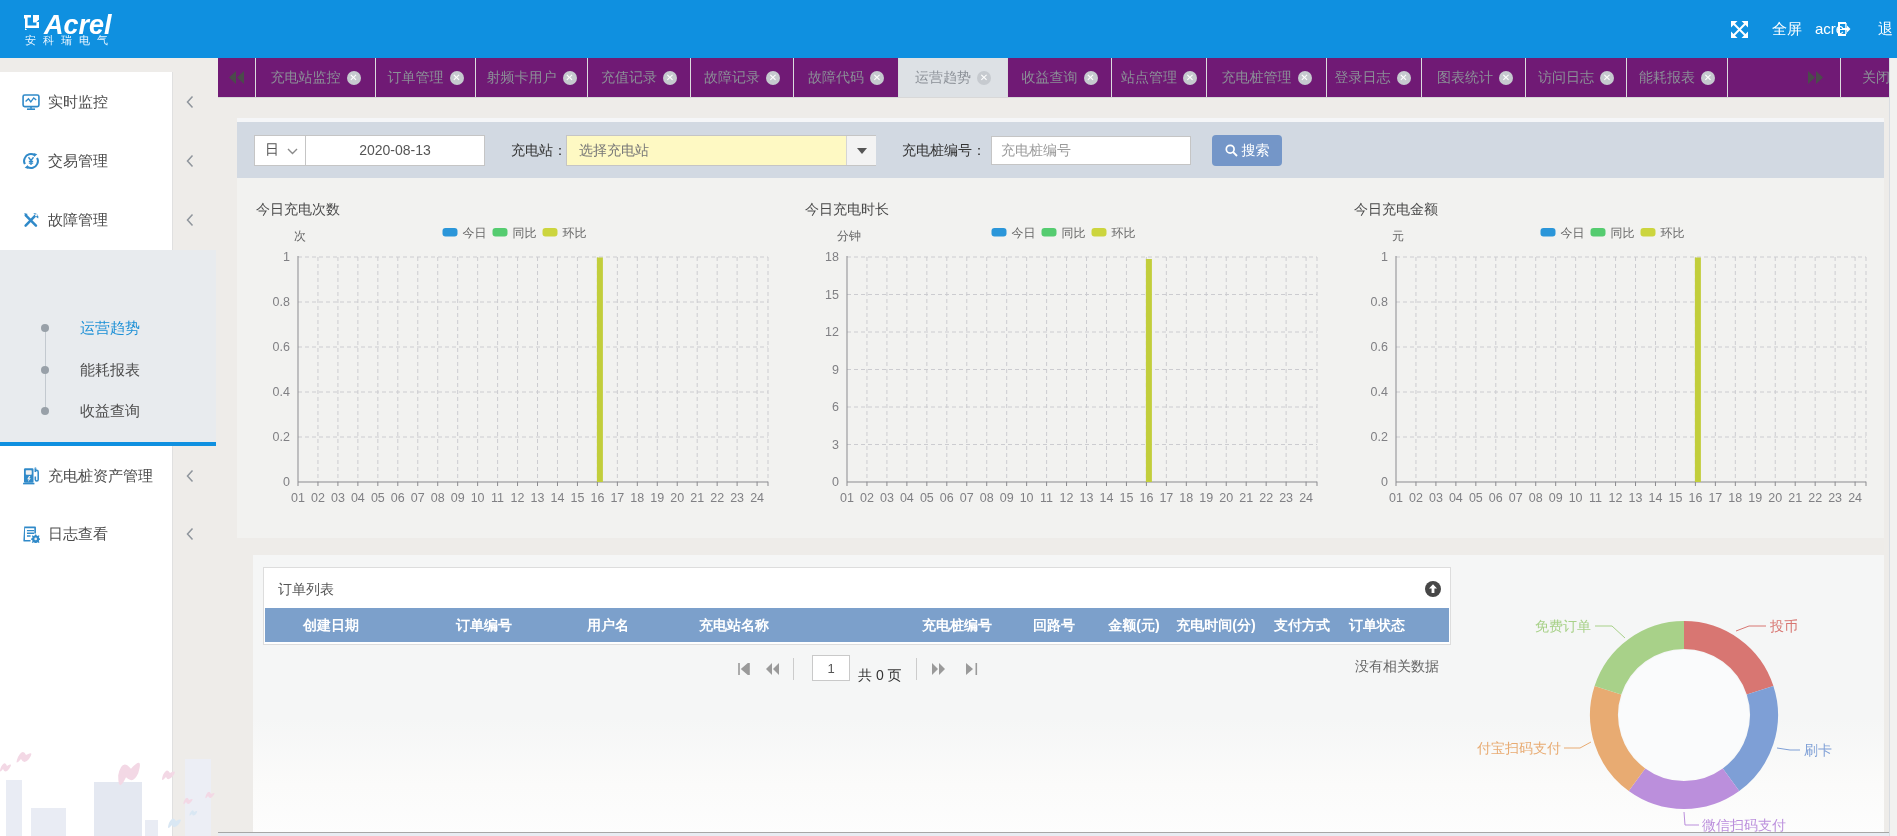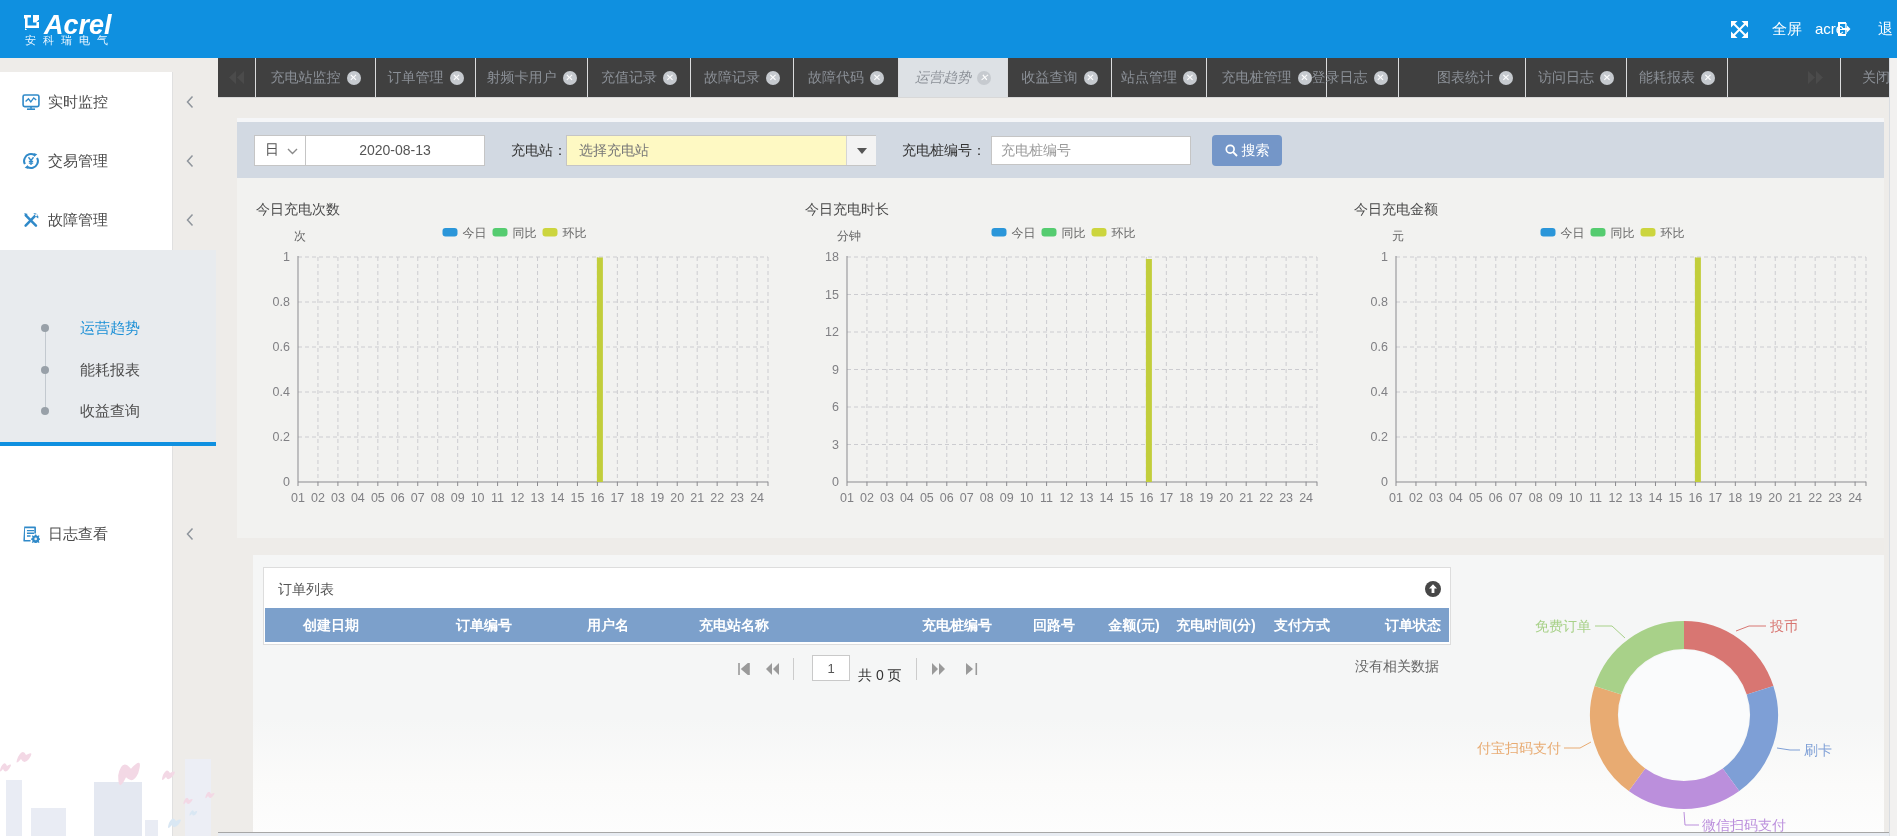--- a/index.html
+++ b/index.html
@@ -18,24 +18,24 @@
 .mitem .txt { position:absolute; left:48px; top:50%; transform:translateY(-50%); font-size:15px; color:#4c4c4c; }
 .mitem .chev { position:absolute; right:22px; top:50%; transform:translateY(-50%); color:#9a9a9a; font-size:12px; }
 .micon { position:absolute; left:22px; top:50%; transform:translateY(-50%); width:18px; height:18px; }
 #group { position:absolute; left:0; top:178px; width:216px; height:194px; background:#e8ebee; }
 .sub { position:absolute; left:0; width:216px; height:42px; }
 .sub .dot { position:absolute; left:41px; top:50%; margin-top:-4px; width:8px; height:8px; border-radius:50%; background:#98a0a8; }
 .sub .txt { position:absolute; left:80px; top:50%; transform:translateY(-50%); font-size:15px; color:#4c4c4c; }
 #subline { position:absolute; left:44.5px; top:256px; width:1px; height:83px; background:#c3c9cf; }
 #bluebar { position:absolute; left:0; top:370px; width:216px; height:4px; background:#0f90e0; }
 
-#tabbar { position:absolute; left:218px; top:58px; width:1679px; height:40px; background:#404040; border-bottom:1px solid #d8d8d8; }
+#tabbar { position:absolute; left:218px; top:58px; width:1679px; height:40px; background:#701a75; border-bottom:1px solid #d8d8d8; }
 .tab { position:absolute; top:0; height:39px; border-right:1px solid #dbdcde; color:#8b9097; font-size:14px; text-align:center; line-height:39px; white-space:nowrap; }
 .tab .x { display:inline-block; width:14px; height:14px; border-radius:50%; background:#c6cacf; color:#fff; font-size:10px; line-height:14px; vertical-align:1px; margin-left:6px; text-align:center; }
-.tab.active { background:#dde1e5;font-style:italic; }
+.tab.active { background:#dde1e5; }
 
 #panel1 { position:absolute; left:237px; top:118px; width:1647px; height:420px; background:#f2f2f0; }
 #filterbar { position:absolute; left:0; top:4px; width:1647px; height:56px; background:#d2d9e2; }
 .fi-label { position:absolute; top:0; height:56px; line-height:56px; font-size:14px; color:#333; }
 #panel2 { position:absolute; left:253px; top:555px; width:1631px; height:281px; background:linear-gradient(180deg,#f5f6f6 0%,#f5f6f6 58%,#fbfbfa 82%,#fdfdfd 100%); }
 #obox { position:absolute; left:10px; top:12px; width:1188px; height:78px; background:#fff; border:1px solid #ddd; }
 #ohead { position:absolute; left:1px; top:40px; width:1184px; height:34px; background:#7ca0cb; }
 .th { position:absolute; top:0; height:34px; line-height:34px; color:#fff; font-size:14px; font-weight:bold; transform:translateX(-50%); white-space:nowrap; }
 #bottomline { position:absolute; left:218px; top:832px; width:1679px; height:1px; background:#a6a6a6; }
 #bottomstrip { position:absolute; left:218px; top:833px; width:1679px; height:3px; background:#e8ecf2; }
@@ -123,20 +123,35 @@
     </div>
   <div class="sub" style="top:277px">
       <div class="dot"></div>
       <div class="txt">能耗报表</div>
     </div>
   <div class="sub" style="top:318px">
       <div class="dot"></div>
       <div class="txt">收益查询</div>
     </div>
   <div id="bluebar"></div>
+  <div class="mitem" id="mi5" style="top:375px">
+    <svg class="micon" viewBox="0 0 20 20">
+        <rect x="2.2" y="1.5" width="10.6" height="16" rx="1.2" fill="#308ac9"></rect>
+        <rect x="1.2" y="17.5" width="12.6" height="1.8" fill="#308ac9"></rect>
+        <rect x="4.2" y="3.5" width="6.6" height="5" rx="0.8" fill="#f2f1f1"></rect>
+        <path d="M7.8 10 l-2 3.6 h1.6 l-0.8 3 l3.2 -4.2 h-1.7 l1.2 -2.4 Z" fill="#f2f1f1"></path>
+        <path d="M14.8 10.5 v3.5 a1.6 1.6 0 0 0 3.2 0 v-8.5 a1.8 1.8 0 0 0 -1.8 -1.8 l-1.2 0" fill="none" stroke="#308ac9" stroke-width="1.7"></path>
+        <path d="M13.6 2 h2.6 l-0.6 -1.4 h-1.4 Z" fill="#308ac9"></path>
+        <rect x="13.9" y="2.2" width="2" height="3.4" fill="#308ac9"></rect>
+      </svg>
+    <div class="txt">充电桩资产管理</div>
+      <svg class="chev" width="8" height="13" viewBox="0 0 8 13" style="width:8px;height:13px">
+        <path d="M6.5 1 L1.5 6.5 L6.5 12" fill="none" stroke="#8f959c" stroke-width="1.5"></path>
+      </svg>
+  </div>
   <div class="mitem" id="mi6" style="top:433px">
     <svg class="micon" viewBox="0 0 20 20">
         <path d="M2.5 1.8 h12 a1 1 0 0 1 1 1 v6.7 h-1.8 v-5.9 h-10.4 v13 h6.2 v1.8 h-7 a1 1 0 0 1 -1 -1 Z" fill="#308ac9"></path>
         <path d="M5.5 6.2 h8 M5.5 9.2 h8 M5.5 12.2 h4" stroke="#308ac9" stroke-width="1.5" fill="none"></path>
         <path d="M14.6 10.6 l1.2 0 l0.5 1.2 l1.3 0.4 l1 -0.8 l0.9 0.9 l-0.8 1 l0.4 1.3 l1.2 0.5 l0 1.2 l-1.2 0.5 l-0.4 1.3 l0.8 1 l-0.9 0.9 l-1 -0.8 l-1.3 0.4 l-0.5 1.2 l-1.2 0 l-0.5 -1.2 l-1.3 -0.4 l-1 0.8 l-0.9 -0.9 l0.8 -1 l-0.4 -1.3 l-1.2 -0.5 l0 -1.2 l1.2 -0.5 l0.4 -1.3 l-0.8 -1 l0.9 -0.9 l1 0.8 l1.3 -0.4 Z" fill="#308ac9"></path>
         <circle cx="15.2" cy="15.5" r="1.5" fill="#f2f1f1"></circle>
       </svg>
     <div class="txt">日志查看</div>
       <svg class="chev" width="8" height="13" viewBox="0 0 8 13" style="width:8px;height:13px">
         <path d="M6.5 1 L1.5 6.5 L6.5 12" fill="none" stroke="#8f959c" stroke-width="1.5"></path>
@@ -174,21 +189,21 @@
 <div class="tab" style="left:38px;width:120px">充电站监控<span class="x">✕</span></div>
 <div class="tab" style="left:158px;width:100px">订单管理<span class="x">✕</span></div>
 <div class="tab" style="left:258px;width:112px">射频卡用户<span class="x">✕</span></div>
 <div class="tab" style="left:370px;width:103px">充值记录<span class="x">✕</span></div>
 <div class="tab" style="left:473px;width:103px">故障记录<span class="x">✕</span></div>
 <div class="tab" style="left:576px;width:105px">故障代码<span class="x">✕</span></div>
 <div class="tab active" style="left:681px;width:109px">运营趋势<span class="x">✕</span></div>
 <div class="tab" style="left:790px;width:104px">收益查询<span class="x">✕</span></div>
 <div class="tab" style="left:894px;width:95px">站点管理<span class="x">✕</span></div>
 <div class="tab" style="left:989px;width:120px">充电桩管理<span class="x">✕</span></div>
-<div class="tab" style="left:1083px;width:98px">登录日志<span class="x">✕</span></div>
+<div class="tab" style="left:1106px;width:98px">登录日志<span class="x">✕</span></div>
 <div class="tab" style="left:1207px;width:101px">图表统计<span class="x">✕</span></div>
 <div class="tab" style="left:1308px;width:101px">访问日志<span class="x">✕</span></div>
 <div class="tab" style="left:1409px;width:101px">能耗报表<span class="x">✕</span></div>
 <div class="abs" style="left:1510px;top:0;width:113px;height:39px;border-right:1px solid #dbdcde">
       <svg class="abs" style="left:80px;top:13px" width="16" height="13" viewBox="0 0 16 13">
         <path d="M0 0 L0 13 L7 6.5 Z" fill="#4b4b4b"></path>
         <path d="M8 0 L8 13 L15 6.5 Z" fill="#4b4b4b"></path>
       </svg>
     </div>
 <div class="abs" style="left:1623px;top:0;width:56px;height:39px;line-height:39px;color:#8b9097;font-size:14px;padding-left:21px;white-space:nowrap">关闭操作</div>
@@ -522,21 +537,21 @@
     <div id="ohead">
         <div class="th" style="left:66px">创建日期</div>
         <div class="th" style="left:219px">订单编号</div>
         <div class="th" style="left:343px">用户名</div>
         <div class="th" style="left:469px">充电站名称</div>
         <div class="th" style="left:692px">充电桩编号</div>
         <div class="th" style="left:789px">回路号</div>
         <div class="th" style="left:869px">金额(元)</div>
         <div class="th" style="left:951px">充电时间(分)</div>
         <div class="th" style="left:1037px">支付方式</div>
-        <div class="th" style="left:1148px">订单状态</div>
+        <div class="th" style="left:1112px">订单状态</div>
       </div>
   </div>
   <div class="abs" style="left:485px;top:100px;width:40px;height:27px">
     <svg width="12" height="12" viewBox="0 0 12 12" style="position:absolute;left:0;top:8px">
         <path d="M1 0 v12 M11 0 L4 6 L11 12 Z" stroke="#9a9a9a" fill="#9a9a9a" stroke-width="1.6"></path>
       </svg>
   </div>
   <svg class="abs" style="left:513px;top:108px" width="13" height="12" viewBox="0 0 13 12">
       <path d="M6 0 L0 6 L6 12 Z" fill="#9a9a9a"></path>
       <path d="M13 0 L7 6 L13 12 Z" fill="#9a9a9a"></path>

